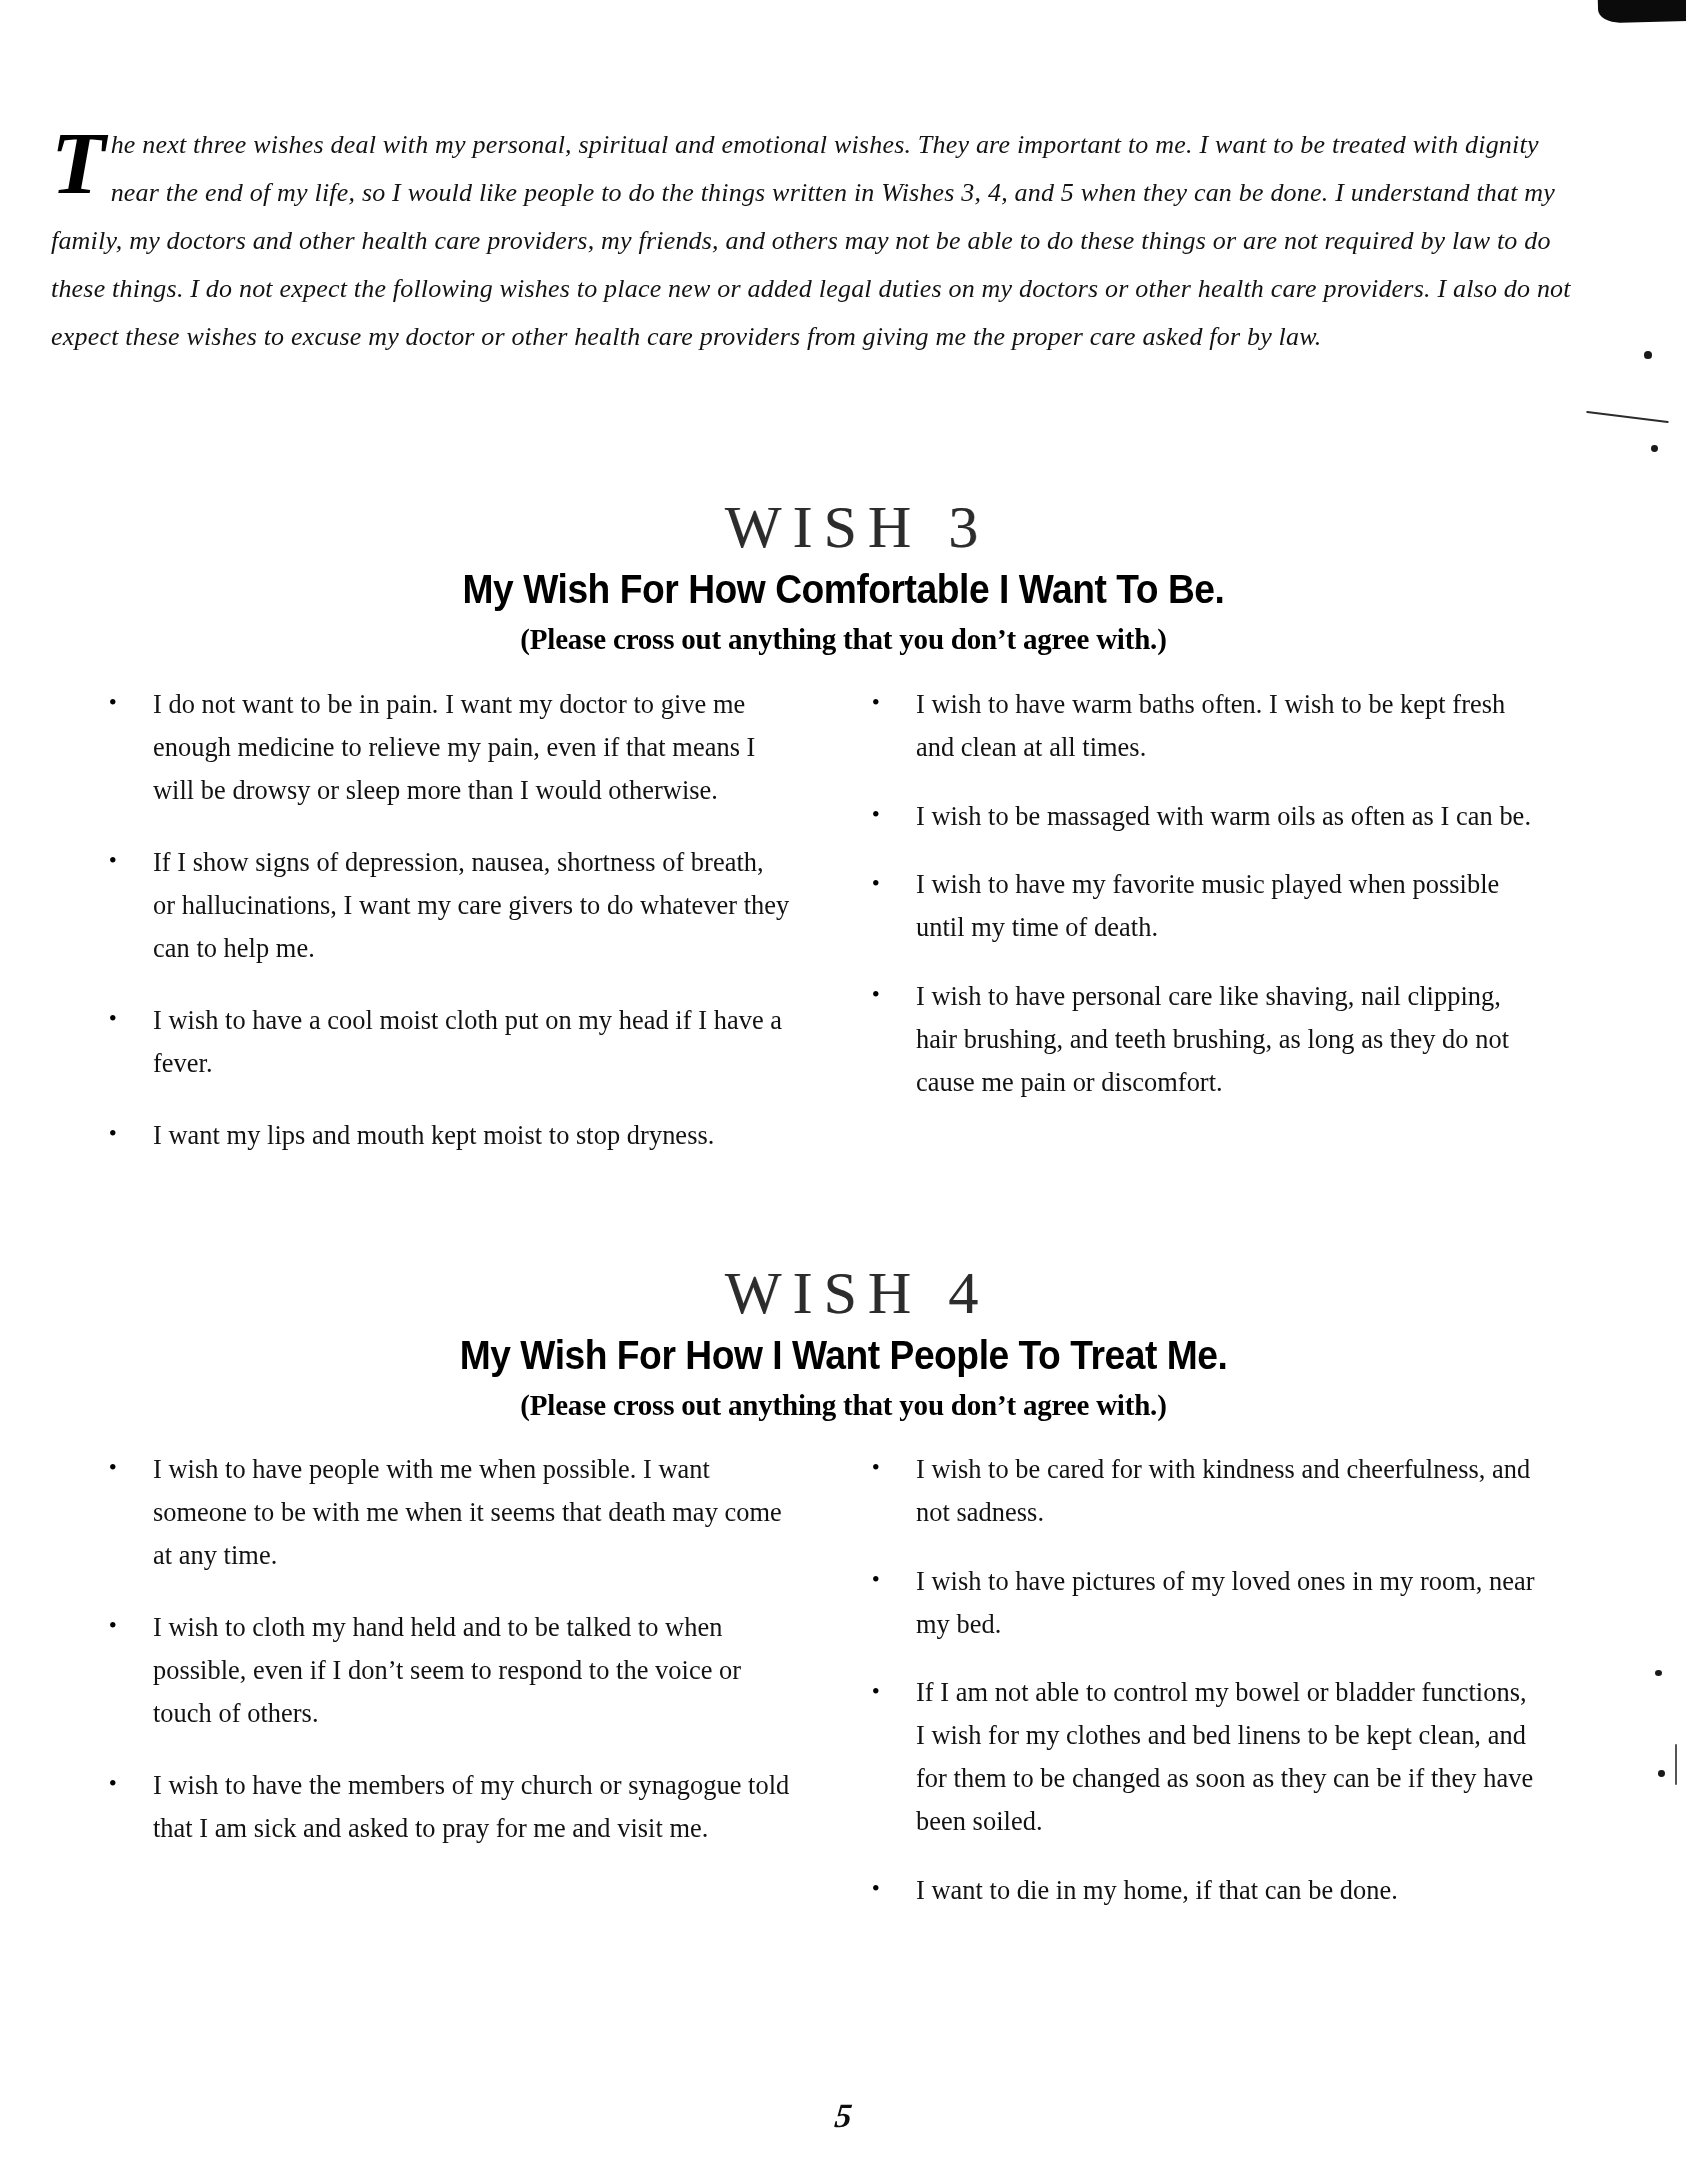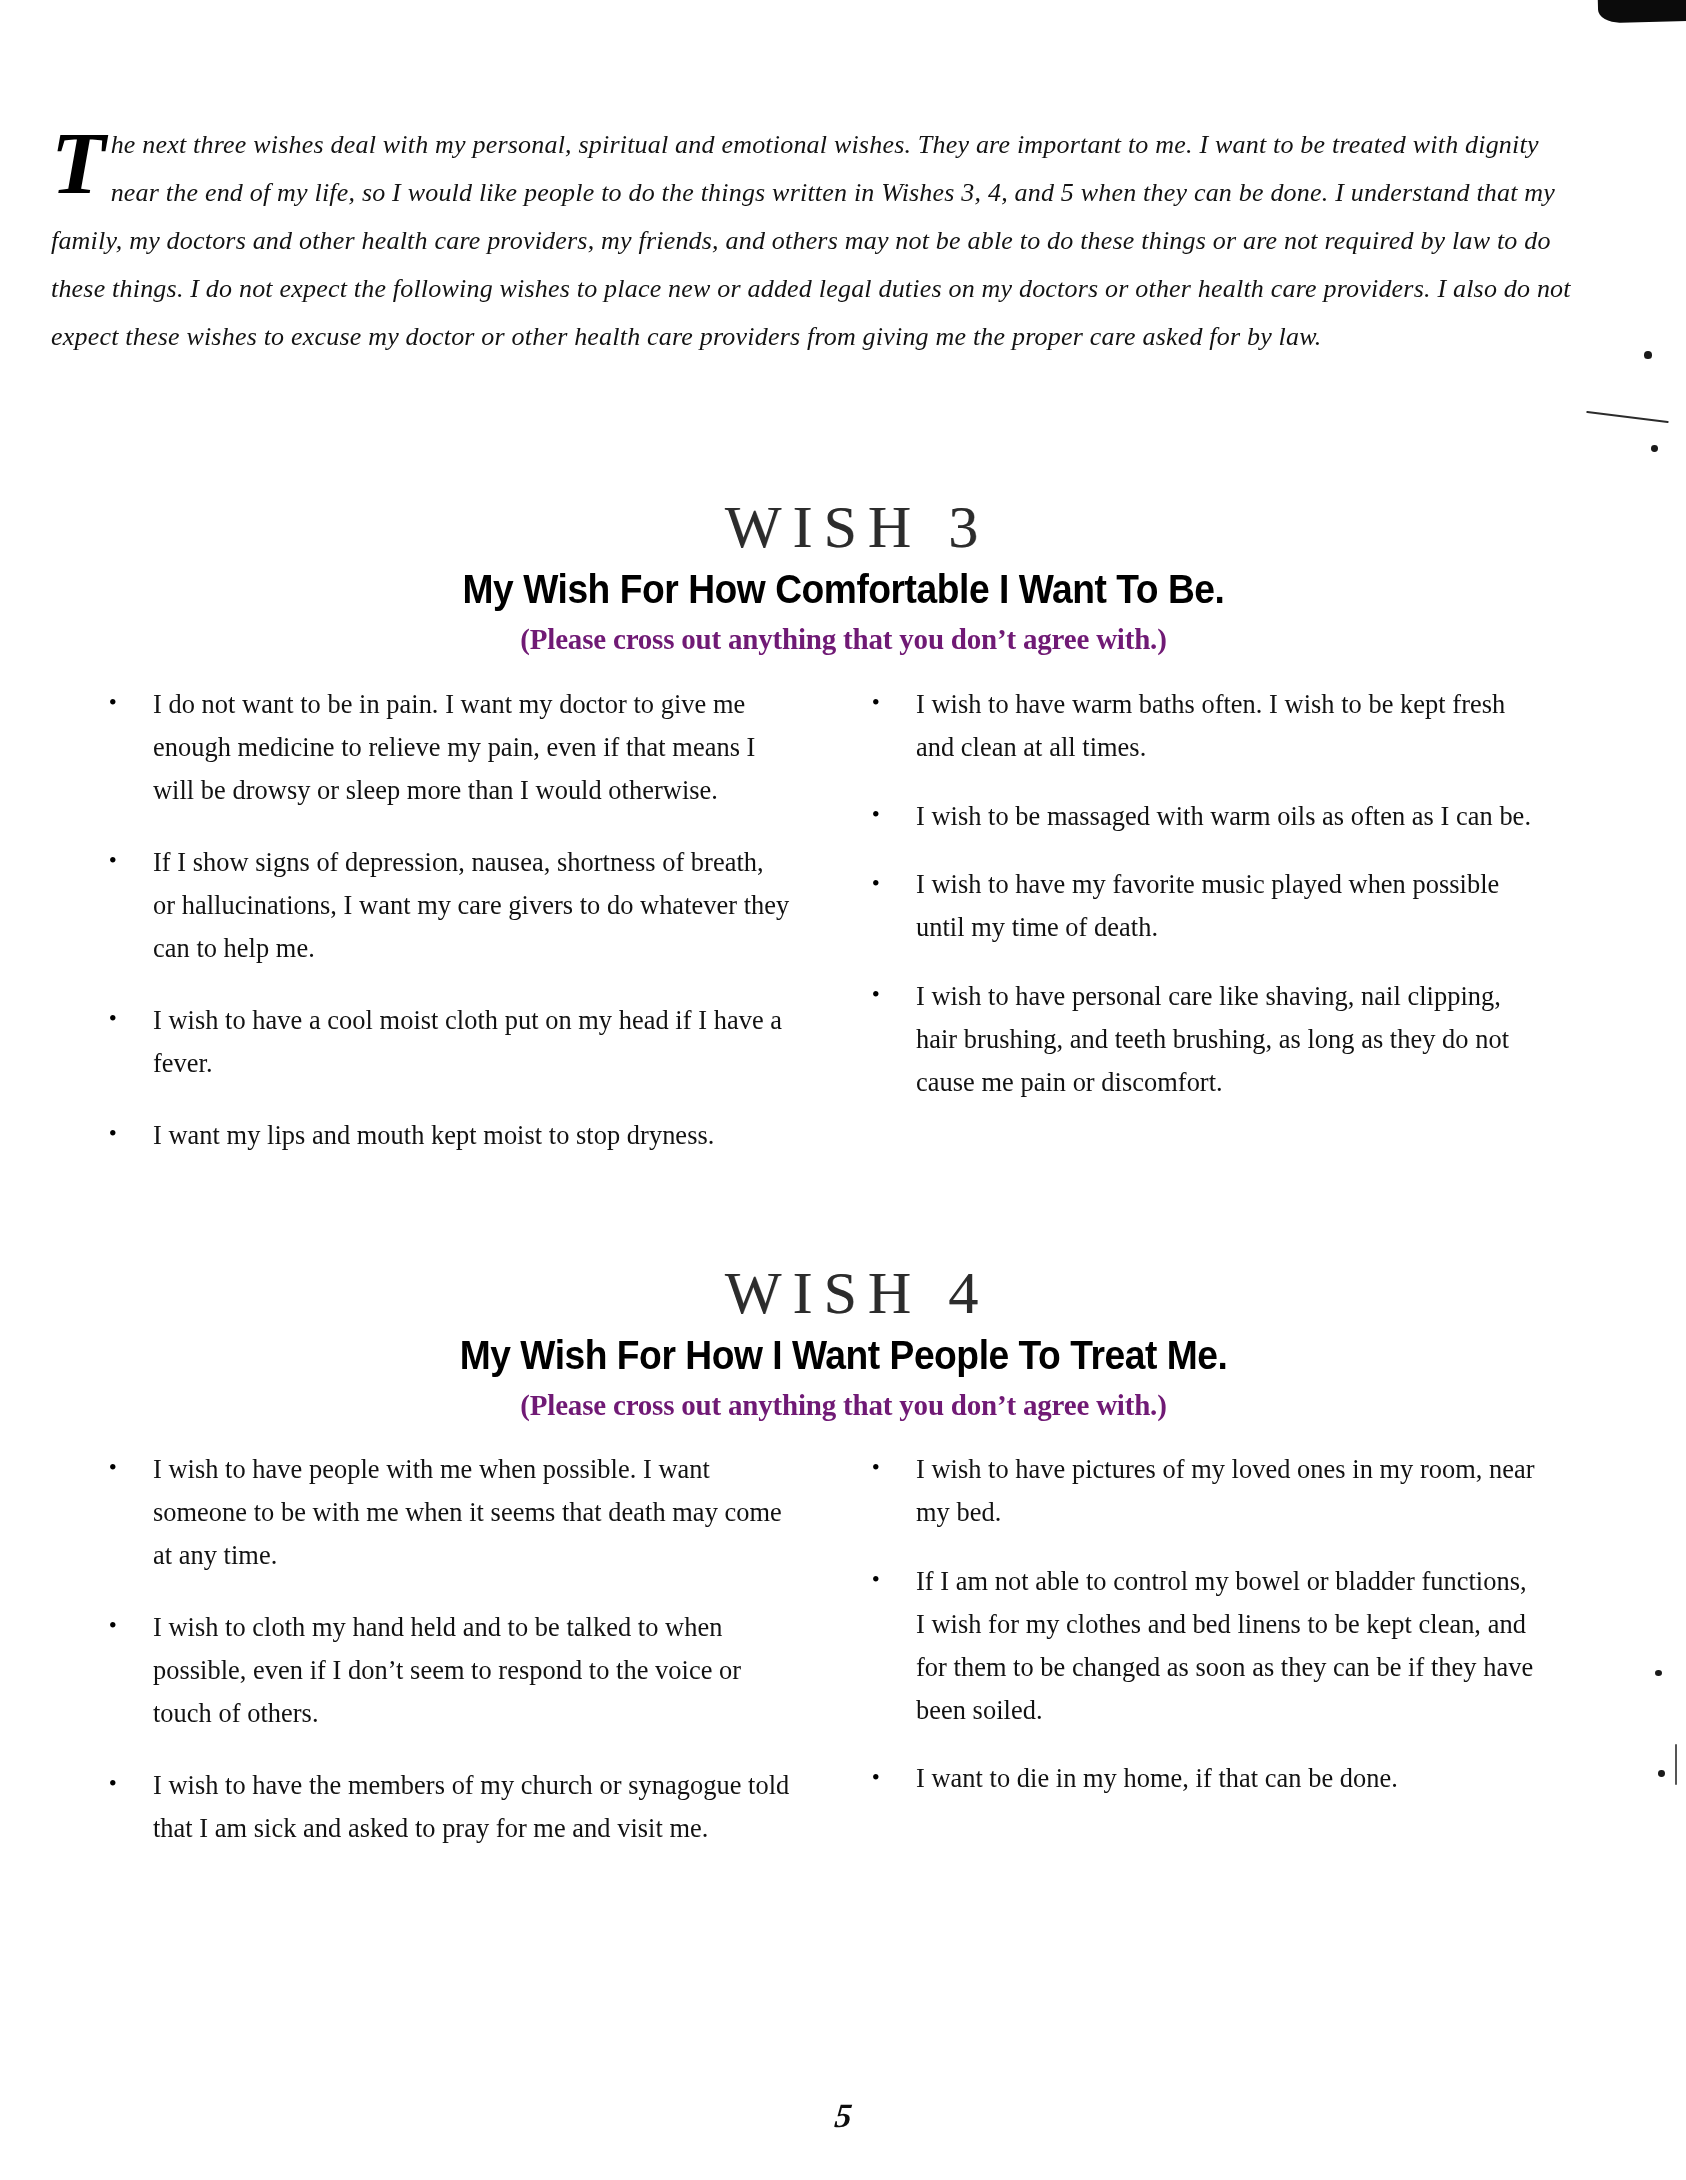--- a/index.html
+++ b/index.html
@@ -92,21 +92,21 @@
     color: #000;
     transform: scaleX(0.93);
     transform-origin: center;
     margin-top: 1.7px;
   }
   .wish-subtitle {
     font-family: "Liberation Serif", "DejaVu Serif", serif;
     font-weight: 700;
     font-size: 29px;
     line-height: 37px;
-    color: #701a75;
+    color: #000000;
     margin-top: 8.5px;
     letter-spacing: -0.2px;
   }
 
   
   .cols { position: absolute; left: 0; width: 1687px; }
   .col {
     position: absolute;
     top: 0;
   }
@@ -204,20 +204,21 @@
   <div class="cols" style="top:1448px; height:596px;">
     <div class="col col-left">
       <ul class="wish-list">
         <li>I wish to have people with me when possible. I want someone to be with me when it seems that death may come at any time.</li>
         <li>I wish to cloth my hand held and to be talked to when possible, even if I don’t seem to respond to the voice or touch of others.</li>
         <li>I wish to have the members of my church or synagogue told that I am sick and asked to pray for me and visit me.</li>
       </ul>
     </div>
     <div class="col col-right">
       <ul class="wish-list tight">
+        <li>I wish to be cared for with kindness and cheerfulness, and not sadness.</li>
         <li>I wish to have pictures of my loved ones in my room, near my bed.</li>
         <li>If I am not able to control my bowel or bladder functions, I wish for my clothes and bed linens to be kept clean, and for them to be changed as soon as they can be if they have been soiled.</li>
         <li>I want to die in my home, if that can be done.</li>
       </ul>
     </div>
   </div>
 
   <div class="page-number">5</div>
 
 </div>

